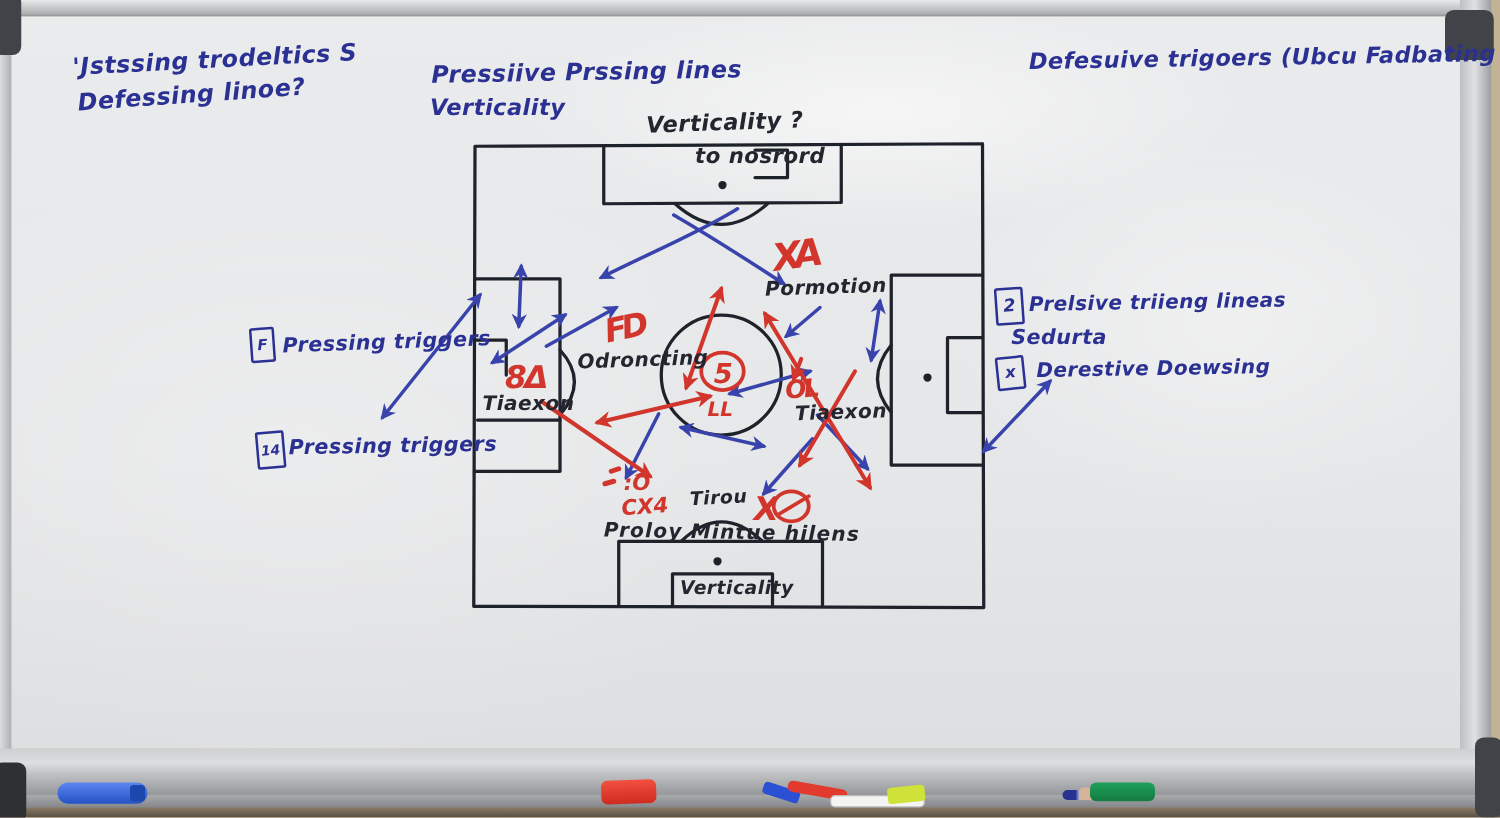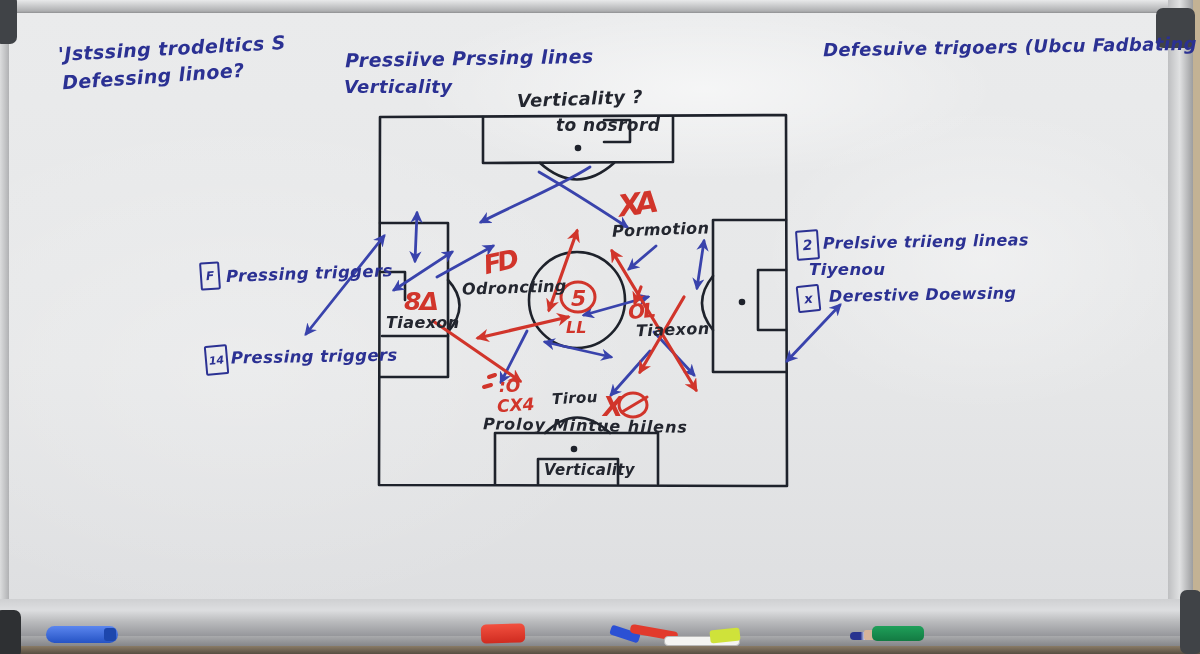--- a/index.html
+++ b/index.html
@@ -136,21 +136,21 @@
   <div class="hw navy" style="left:344px;top:77px;font-size:18px;">Verticality</div>
   <div class="hw navy" style="left:823px;top:37px;font-size:18px;transform:rotate(-1deg);">Defesuive trigoers (Ubcu Fadbating</div>
 
   <div class="tagbox" style="left:200px;top:262px;width:16px;height:24px;font-size:12px;transform:rotate(-4deg);">F</div>
   <div class="hw navy" style="left:226px;top:265px;font-size:16.5px;transform:rotate(-2deg);">Pressing triggers</div>
   <div class="tagbox" style="left:205px;top:345px;width:19px;height:26px;font-size:11px;transform:rotate(-5deg);">14</div>
   <div class="hw navy" style="left:231px;top:348px;font-size:16.5px;transform:rotate(-1deg);">Pressing triggers</div>
 
   <div class="tagbox" style="left:796px;top:230px;width:19px;height:26px;font-size:14px;transform:rotate(-4deg);">2</div>
   <div class="hw navy" style="left:823px;top:233px;font-size:16px;transform:rotate(-1deg);">Prelsive triieng lineas</div>
-  <div class="hw navy" style="left:809px;top:261px;font-size:16.5px;">Tiyenou</div>
+  <div class="hw navy" style="left:809px;top:261px;font-size:16.5px;">Sedurta</div>
   <div class="tagbox" style="left:797px;top:285px;width:19px;height:23px;font-size:13px;transform:rotate(-6deg);">x</div>
   <div class="hw navy" style="left:829px;top:286px;font-size:16px;transform:rotate(-1deg);">Derestive Doewsing</div>
 
   <div class="hw ink" style="left:517px;top:89px;font-size:18px;transform:rotate(-2deg);">Verticality ?</div>
   <div class="hw ink" style="left:534px;top:116px;font-size:17px;margin-left:22px;">to nosrord</div>
   <div class="hw ink" style="left:612px;top:221px;font-size:16px;transform:rotate(-2deg);">Pormotion</div>
   <div class="hw ink" style="left:462px;top:279px;font-size:16px;transform:rotate(-2deg);">Odroncting</div>
   <div class="hw ink" style="left:386px;top:314px;font-size:16px;">Tiaexon</div>
   <div class="hw ink" style="left:636px;top:321px;font-size:16px;transform:rotate(-2deg);">Tiaexon</div>
   <div class="hw ink" style="left:552px;top:390px;font-size:15px;transform:rotate(-3deg);">Tirou</div>

